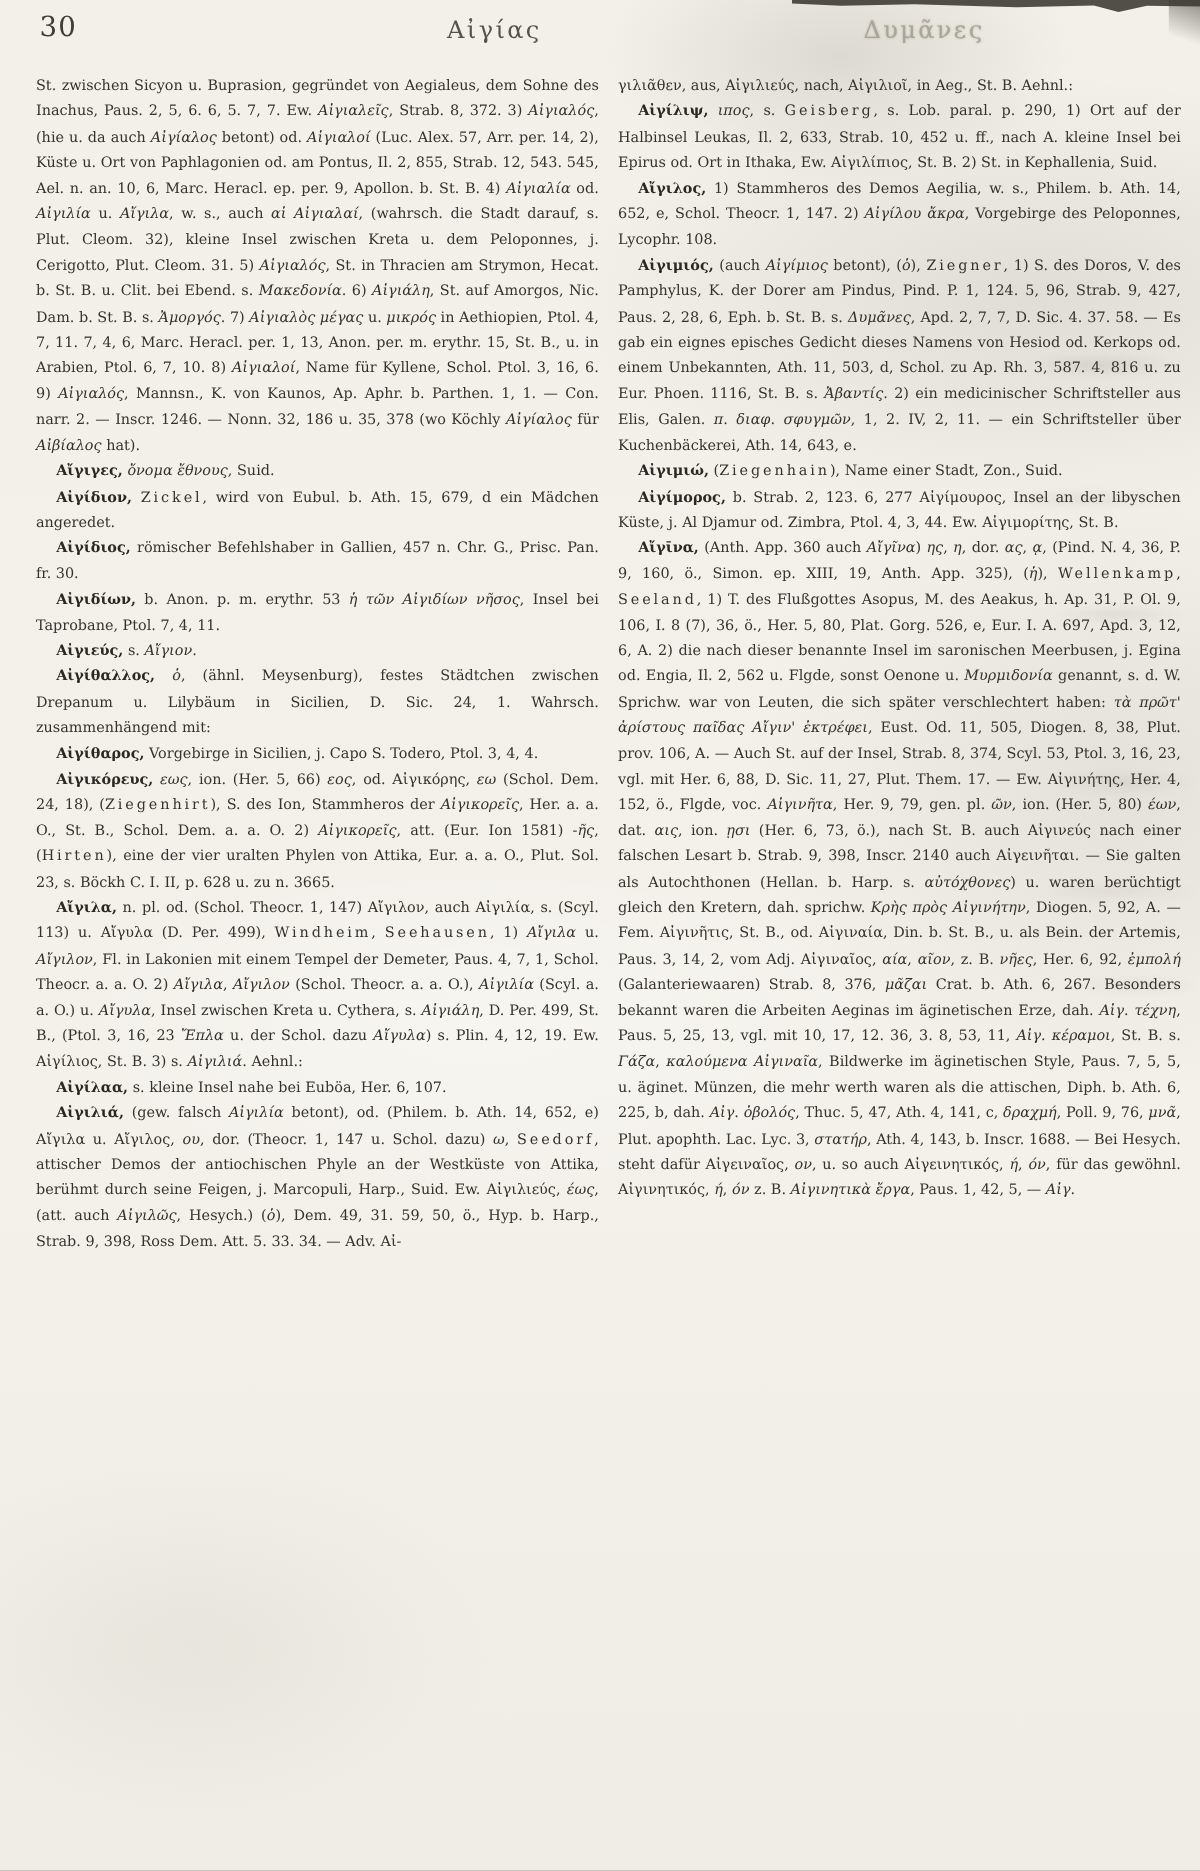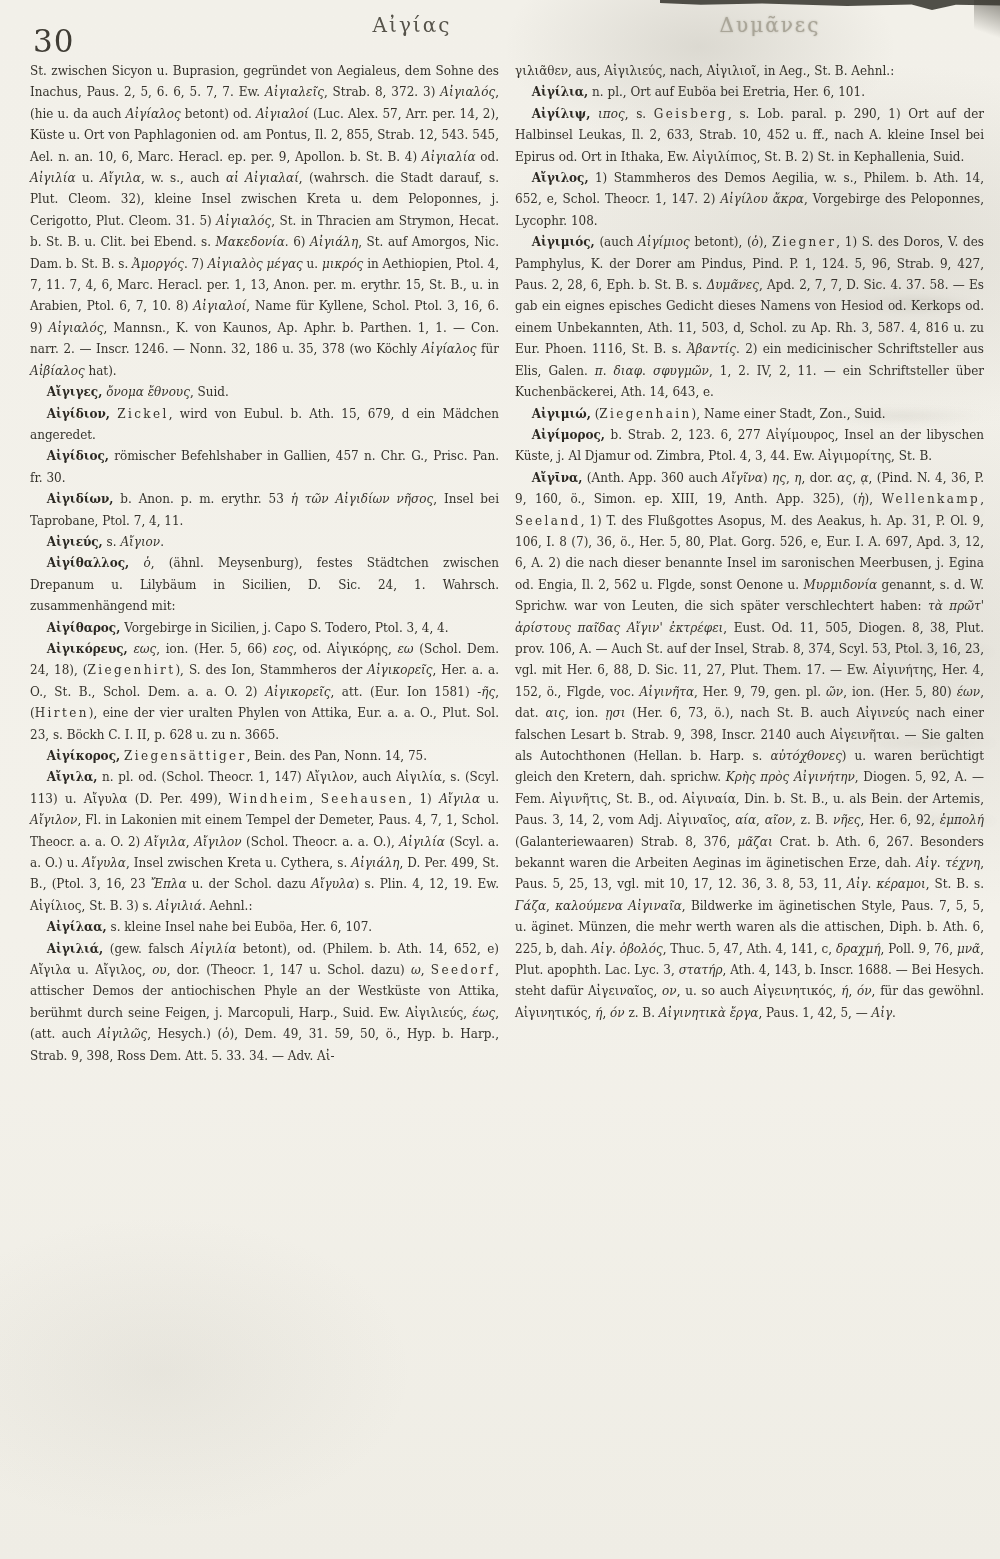--- a/index.html
+++ b/index.html
@@ -18,21 +18,21 @@
   .scan-edge-top{
     position:absolute;top:0;left:660px;width:340px;height:16px;
     background:#34322c;
     clip-path:polygon(0 0,100% 0,100% 34%,87% 30%,80% 62%,74% 28%,55% 38%,30% 22%,12% 30%,0 18%);
     opacity:.85;
   }
   .scan-edge-corner{
     position:absolute;top:0;right:0;width:26px;height:46px;
     background:linear-gradient(200deg,rgba(60,58,50,.55),transparent 70%);
   }
-  .page-number{position:absolute;top:23px;left:33px;font-size:31px;letter-spacing:1px;color:#403d35;}
+  .page-number{position:absolute;top:10px;left:33px;font-size:23px;letter-spacing:1px;color:#403d35;}
   .guide{position:absolute;top:13px;transform:translateX(-50%);font-size:20px;letter-spacing:2px;color:#56534a;}
   .guide.left{left:412px;}
   .guide.right{left:770px;color:#a9a598;text-shadow:0 0 2px rgba(170,166,152,.8);}
   .columns{position:absolute;top:61px;left:30px;width:954px;display:flex;gap:16px;}
   .col{flex:1;min-width:0;font-size:12px;line-height:21.4px;text-align:justify;}
   .col p{margin:0;padding:0;}
   .col p.entry{text-indent:1.4em;}
   .col p.cont{text-indent:0;}
   .hw{font-weight:bold;color:#2b2822;}
   .hw .gk{font-style:normal;}
@@ -66,28 +66,26 @@
     <div class="col">
         <p class="cont">St. zwischen Sicyon u. Buprasion, gegründet von Aegialeus, dem Sohne des Inachus, Paus. 2, 5, 6. 6, 5. 7, 7. Ew. <span class="gk">Αἰγιαλεῖς</span>, Strab. 8, 372. 3) <span class="gk">Αἰγιαλός</span>, (hie u. da auch <span class="gk">Αἰγίαλος</span> betont) od. <span class="gk">Αἰγιαλοί</span> (Luc. Alex. 57, Arr. per. 14, 2), Küste u. Ort von Paphlagonien od. am Pontus, Il. 2, 855, Strab. 12, 543. 545, Ael. n. an. 10, 6, Marc. Heracl. ep. per. 9, Apollon. b. St. B. 4) <span class="gk">Αἰγιαλία</span> od. <span class="gk">Αἰγιλία</span> u. <span class="gk">Αἴγιλα</span>, w. s., auch <span class="gk">αἱ</span> <span class="gk">Αἰγιαλαί</span>, (wahrsch. die Stadt darauf, s. Plut. Cleom. 32), kleine Insel zwischen Kreta u. dem Peloponnes, j. Cerigotto, Plut. Cleom. 31. 5) <span class="gk">Αἰγιαλός</span>, St. in Thracien am Strymon, Hecat. b. St. B. u. Clit. bei Ebend. s. <span class="gk">Μακεδονία</span>. 6) <span class="gk">Αἰγιάλη</span>, St. auf Amorgos, Nic. Dam. b. St. B. s. <span class="gk">Ἀμοργός</span>. 7) <span class="gk">Αἰγιαλὸς</span> <span class="gk">μέγας</span> u. <span class="gk">μικρός</span> in Aethiopien, Ptol. 4, 7, 11. 7, 4, 6, Marc. Heracl. per. 1, 13, Anon. per. m. erythr. 15, St. B., u. in Arabien, Ptol. 6, 7, 10. 8) <span class="gk">Αἰγιαλοί</span>, Name für Kyllene, Schol. Ptol. 3, 16, 6. 9) <span class="gk">Αἰγιαλός</span>, Mannsn., K. von Kaunos, Ap. Aphr. b. Parthen. 1, 1. — Con. narr. 2. — Inscr. 1246. — Nonn. 32, 186 u. 35, 378 (wo Köchly <span class="gk">Αἰγίαλος</span> für <span class="gk">Αἰβίαλος</span> hat).</p>
         <p class="entry"><b class="hw"><span class="gk">Αἴγιγες</span>,</b> <span class="gk">ὄνομα</span> <span class="gk">ἔθνους</span>, Suid.</p>
         <p class="entry"><b class="hw"><span class="gk">Αἰγίδιον</span>,</b> <span class="sp">Zickel</span>, wird von Eubul. b. Ath. 15, 679, d ein Mädchen angeredet.</p>
         <p class="entry"><b class="hw"><span class="gk">Αἰγίδιος</span>,</b> römischer Befehlshaber in Gallien, 457 n. Chr. G., Prisc. Pan. fr. 30.</p>
         <p class="entry"><b class="hw"><span class="gk">Αἰγιδίων</span>,</b> b. Anon. p. m. erythr. 53 <span class="gk">ἡ</span> <span class="gk">τῶν</span> <span class="gk">Αἰγιδίων</span> <span class="gk">νῆσος</span>, Insel bei Taprobane, Ptol. 7, 4, 11.</p>
         <p class="entry"><b class="hw"><span class="gk">Αἰγιεύς</span>,</b> s. <span class="gk">Αἴγιον</span>.</p>
         <p class="entry"><b class="hw"><span class="gk">Αἰγίθαλλος</span>,</b> <span class="gk">ὁ</span>, (ähnl. Meysenburg), festes Städtchen zwischen Drepanum u. Lilybäum in Sicilien, D. Sic. 24, 1. Wahrsch. zusammenhängend mit:</p>
         <p class="entry"><b class="hw"><span class="gk">Αἰγίθαρος</span>,</b> Vorgebirge in Sicilien, j. Capo S. Todero, Ptol. 3, 4, 4.</p>
         <p class="entry"><b class="hw"><span class="gk">Αἰγικόρευς</span>,</b> <span class="gk">εως</span>, ion. (Her. 5, 66) <span class="gk">εος</span>, od. <b class="bgk"><span class="gk">Αἰγικόρης</span>,</b> <span class="gk">εω</span> (Schol. Dem. 24, 18), (<span class="sp">Ziegenhirt</span>), S. des Ion, Stammheros der <span class="gk">Αἰγικορεῖς</span>, Her. a. a. O., St. B., Schol. Dem. a. a. O. 2) <span class="gk">Αἰγικορεῖς</span>, att. (Eur. Ion 1581) -<span class="gk">ῆς</span>, (<span class="sp">Hirten</span>), eine der vier uralten Phylen von Attika, Eur. a. a. O., Plut. Sol. 23, s. Böckh C. I. II, p. 628 u. zu n. 3665.</p>
-        <p class="entry"><b class="hw"><span class="gk">Αἰγίκορος</span>,</b> <span class="sp">Ziegensättiger</span>, Bein. des Pan, Nonn. 14, 75.</p>
         <p class="entry"><b class="hw"><span class="gk">Αἴγιλα</span>,</b> n. pl. od. (Schol. Theocr. 1, 147) <b class="bgk"><span class="gk">Αἴγιλον</span>,</b> auch <b class="bgk"><span class="gk">Αἰγιλία</span>,</b> s. (Scyl. 113) u. <b class="bgk"><span class="gk">Αἴγυλα</span></b> (D. Per. 499), <span class="sp">Windheim</span>, <span class="sp">Seehausen</span>, 1) <span class="gk">Αἴγιλα</span> u. <span class="gk">Αἴγιλον</span>, Fl. in Lakonien mit einem Tempel der Demeter, Paus. 4, 7, 1, Schol. Theocr. a. a. O. 2) <span class="gk">Αἴγιλα</span>, <span class="gk">Αἴγιλον</span> (Schol. Theocr. a. a. O.), <span class="gk">Αἰγιλία</span> (Scyl. a. a. O.) u. <span class="gk">Αἴγυλα</span>, Insel zwischen Kreta u. Cythera, s. <span class="gk">Αἰγιάλη</span>, D. Per. 499, St. B., (Ptol. 3, 16, 23 <span class="gk">Ἔπλα</span> u. der Schol. dazu <span class="gk">Αἴγυλα</span>) s. Plin. 4, 12, 19. Ew. <b class="bgk"><span class="gk">Αἰγίλιος</span>,</b> St. B. 3) s. <span class="gk">Αἰγιλιά</span>. Aehnl.:</p>
         <p class="entry"><b class="hw"><span class="gk">Αἰγίλαα</span>,</b> s. kleine Insel nahe bei Euböa, Her. 6, 107.</p>
         <p class="entry"><b class="hw"><span class="gk">Αἰγιλιά</span>,</b> (gew. falsch <span class="gk">Αἰγιλία</span> betont), od. (Philem. b. Ath. 14, 652, e) <b class="bgk"><span class="gk">Αἴγιλα</span></b> u. <b class="bgk"><span class="gk">Αἴγιλος</span>,</b> <span class="gk">ου</span>, dor. (Theocr. 1, 147 u. Schol. dazu) <span class="gk">ω</span>, <span class="sp">Seedorf</span>, attischer Demos der antiochischen Phyle an der Westküste von Attika, berühmt durch seine Feigen, j. Marcopuli, Harp., Suid. Ew. <b class="bgk"><span class="gk">Αἰγιλιεύς</span>,</b> <span class="gk">έως</span>, (att. auch <span class="gk">Αἰγιλῶς</span>, Hesych.) (<span class="gk">ὁ</span>), Dem. 49, 31. 59, 50, ö., Hyp. b. Harp., Strab. 9, 398, Ross Dem. Att. 5. 33. 34. — Adv. <b class="bgk"><span class="gk">Αἰ</span>-</b></p>
       </div>
     <div class="col">
         <p class="cont"><b class="bgk"><span class="gk">γιλιᾶθεν</span>,</b> aus, <b class="bgk"><span class="gk">Αἰγιλιεύς</span>,</b> nach, <b class="bgk"><span class="gk">Αἰγιλιοῖ</span>,</b> in Aeg., St. B. Aehnl.:</p>
-        <p class="entry"><b class="hw"><span class="gk">Αἰγίλια</span>,</b> n. pl., Ort auf Euböa bei Eretria, Her. 6, 101.</p>
         <p class="entry"><b class="hw"><span class="gk">Αἰγίλιψ</span>,</b> <span class="gk">ιπος</span>, s. <span class="sp">Geisberg</span>, s. Lob. paral. p. 290, 1) Ort auf der Halbinsel Leukas, Il. 2, 633, Strab. 10, 452 u. ff., nach A. kleine Insel bei Epirus od. Ort in Ithaka, Ew. <b class="bgk"><span class="gk">Αἰγιλίπιος</span>,</b> St. B. 2) St. in Kephallenia, Suid.</p>
         <p class="entry"><b class="hw"><span class="gk">Αἴγιλος</span>,</b> 1) Stammheros des Demos Aegilia, w. s., Philem. b. Ath. 14, 652, e, Schol. Theocr. 1, 147. 2) <span class="gk">Αἰγίλου</span> <span class="gk">ἄκρα</span>, Vorgebirge des Peloponnes, Lycophr. 108.</p>
         <p class="entry"><b class="hw"><span class="gk">Αἰγιμιός</span>,</b> (auch <span class="gk">Αἰγίμιος</span> betont), (<span class="gk">ὁ</span>), <span class="sp">Ziegner</span>, 1) S. des Doros, V. des Pamphylus, K. der Dorer am Pindus, Pind. P. 1, 124. 5, 96, Strab. 9, 427, Paus. 2, 28, 6, Eph. b. St. B. s. <span class="gk">Δυμᾶνες</span>, Apd. 2, 7, 7, D. Sic. 4. 37. 58. — Es gab ein eignes episches Gedicht dieses Namens von Hesiod od. Kerkops od. einem Unbekannten, Ath. 11, 503, d, Schol. zu Ap. Rh. 3, 587. 4, 816 u. zu Eur. Phoen. 1116, St. B. s. <span class="gk">Ἀβαντίς</span>. 2) ein medicinischer Schriftsteller aus Elis, Galen. <span class="gk">π</span>. <span class="gk">διαφ</span>. <span class="gk">σφυγμῶν</span>, 1, 2. IV, 2, 11. — ein Schriftsteller über Kuchenbäckerei, Ath. 14, 643, e.</p>
         <p class="entry"><b class="hw"><span class="gk">Αἰγιμιώ</span>,</b> (<span class="sp">Ziegenhain</span>), Name einer Stadt, Zon., Suid.</p>
         <p class="entry"><b class="hw"><span class="gk">Αἰγίμορος</span>,</b> b. Strab. 2, 123. 6, 277 <b class="bgk"><span class="gk">Αἰγίμουρος</span>,</b> Insel an der libyschen Küste, j. Al Djamur od. Zimbra, Ptol. 4, 3, 44. Ew. <b class="bgk"><span class="gk">Αἰγιμορίτης</span>,</b> St. B.</p>
         <p class="entry"><b class="hw"><span class="gk">Αἴγῑνα</span>,</b> (Anth. App. 360 auch <span class="gk">Αἴγῖνα</span>) <span class="gk">ης</span>, <span class="gk">η</span>, dor. <span class="gk">ας</span>, <span class="gk">ᾳ</span>, (Pind. N. 4, 36, P. 9, 160, ö., Simon. ep. XIII, 19, Anth. App. 325), (<span class="gk">ἡ</span>), <span class="sp">Wellenkamp</span>, <span class="sp">Seeland</span>, 1) T. des Flußgottes Asopus, M. des Aeakus, h. Ap. 31, P. Ol. 9, 106, I. 8 (7), 36, ö., Her. 5, 80, Plat. Gorg. 526, e, Eur. I. A. 697, Apd. 3, 12, 6, A. 2) die nach dieser benannte Insel im saronischen Meerbusen, j. Egina od. Engia, Il. 2, 562 u. Flgde, sonst Oenone u. <span class="gk">Μυρμιδονία</span> genannt, s. d. W. Sprichw. war von Leuten, die sich später verschlechtert haben: <span class="gk">τὰ</span> <span class="gk">πρῶτ</span>' <span class="gk">ἀρίστους</span> <span class="gk">παῖδας</span> <span class="gk">Αἴγιν</span>' <span class="gk">ἐκτρέφει</span>, Eust. Od. 11, 505, Diogen. 8, 38, Plut. prov. 106, A. — Auch St. auf der Insel, Strab. 8, 374, Scyl. 53, Ptol. 3, 16, 23, vgl. mit Her. 6, 88, D. Sic. 11, 27, Plut. Them. 17. — Ew. <b class="bgk"><span class="gk">Αἰγινήτης</span>,</b> Her. 4, 152, ö., Flgde, voc. <span class="gk">Αἰγινῆτα</span>, Her. 9, 79, gen. pl. <span class="gk">ῶν</span>, ion. (Her. 5, 80) <span class="gk">έων</span>, dat. <span class="gk">αις</span>, ion. <span class="gk">ῃσι</span> (Her. 6, 73, ö.), nach St. B. auch <b class="bgk"><span class="gk">Αἰγινεύς</span></b> nach einer falschen Lesart b. Strab. 9, 398, Inscr. 2140 auch <b class="bgk"><span class="gk">Αἰγεινῆται</span>.</b> — Sie galten als Autochthonen (Hellan. b. Harp. s. <span class="gk">αὐτόχθονες</span>) u. waren berüchtigt gleich den Kretern, dah. sprichw. <span class="gk">Κρὴς</span> <span class="gk">πρὸς</span> <span class="gk">Αἰγινήτην</span>, Diogen. 5, 92, A. — Fem. <b class="bgk"><span class="gk">Αἰγινῆτις</span>,</b> St. B., od. <b class="bgk"><span class="gk">Αἰγιναία</span>,</b> Din. b. St. B., u. als Bein. der Artemis, Paus. 3, 14, 2, vom Adj. <b class="bgk"><span class="gk">Αἰγιναῖος</span>,</b> <span class="gk">αία</span>, <span class="gk">αῖον</span>, z. B. <span class="gk">νῆες</span>, Her. 6, 92, <span class="gk">ἐμπολή</span> (Galanteriewaaren) Strab. 8, 376, <span class="gk">μᾶζαι</span> Crat. b. Ath. 6, 267. Besonders bekannt waren die Arbeiten Aeginas im äginetischen Erze, dah. <span class="gk">Αἰγ</span>. <span class="gk">τέχνη</span>, Paus. 5, 25, 13, vgl. mit 10, 17, 12. 36, 3. 8, 53, 11, <span class="gk">Αἰγ</span>. <span class="gk">κέραμοι</span>, St. B. s. <span class="gk">Γάζα</span>, <span class="gk">καλούμενα</span> <span class="gk">Αἰγιναῖα</span>, Bildwerke im äginetischen Style, Paus. 7, 5, 5, u. äginet. Münzen, die mehr werth waren als die attischen, Diph. b. Ath. 6, 225, b, dah. <span class="gk">Αἰγ</span>. <span class="gk">ὀβολός</span>, Thuc. 5, 47, Ath. 4, 141, c, <span class="gk">δραχμή</span>, Poll. 9, 76, <span class="gk">μνᾶ</span>, Plut. apophth. Lac. Lyc. 3, <span class="gk">στατήρ</span>, Ath. 4, 143, b. Inscr. 1688. — Bei Hesych. steht dafür <b class="bgk"><span class="gk">Αἰγειναῖος</span>,</b> <span class="gk">ον</span>, u. so auch <b class="bgk"><span class="gk">Αἰγεινητικός</span>,</b> <span class="gk">ή</span>, <span class="gk">όν</span>, für das gewöhnl. <b class="bgk"><span class="gk">Αἰγινητικός</span>,</b> <span class="gk">ή</span>, <span class="gk">όν</span> z. B. <span class="gk">Αἰγινητικὰ</span> <span class="gk">ἔργα</span>, Paus. 1, 42, 5, — <span class="gk">Αἰγ</span>.</p>
       </div>
   </div>
 </div>
 

